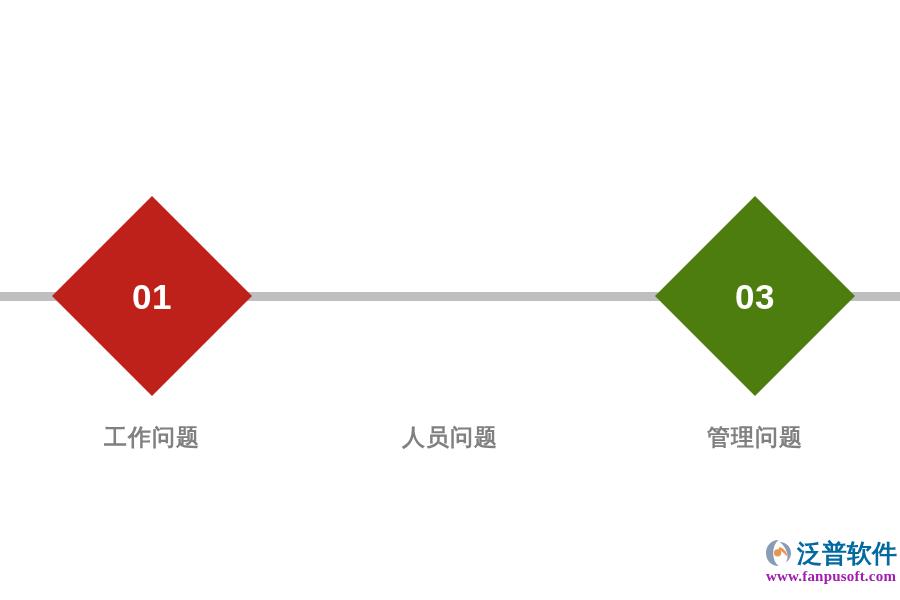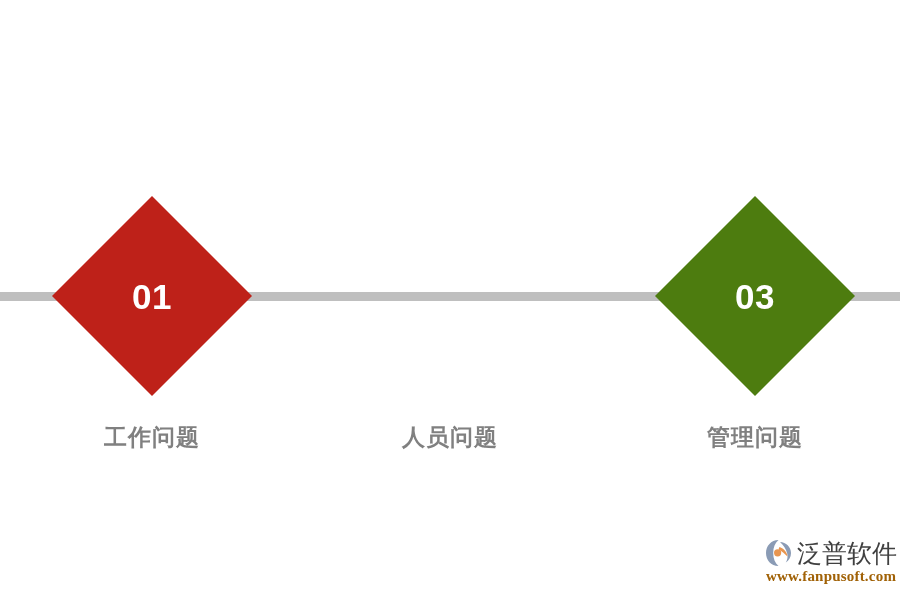--- a/index.html
+++ b/index.html
@@ -108,31 +108,31 @@
     align-items: center;
     height: 34px;
   }
   .wm-mark {
     width: 30px;
     height: 30px;
     margin-right: 3px;
     flex: none;
   }
   .wm-brand {
-    color: #404040;
+    color: #0369a1;
     font-size: 25px;
-    font-weight: normal;
+    font-weight: bold;
     line-height: 30px;
     white-space: nowrap;
   }
   .wm-url {
     position: absolute;
     left: 2px;
     top: 32px;
-    color: #a16207;
+    color: #a21caf;
     font-family: "Liberation Serif", "DejaVu Serif", serif;
     font-size: 15px;
     font-weight: bold;
     letter-spacing: 0.2px;
     white-space: nowrap;
   }
 </style>
 </head>
 <body>
 

